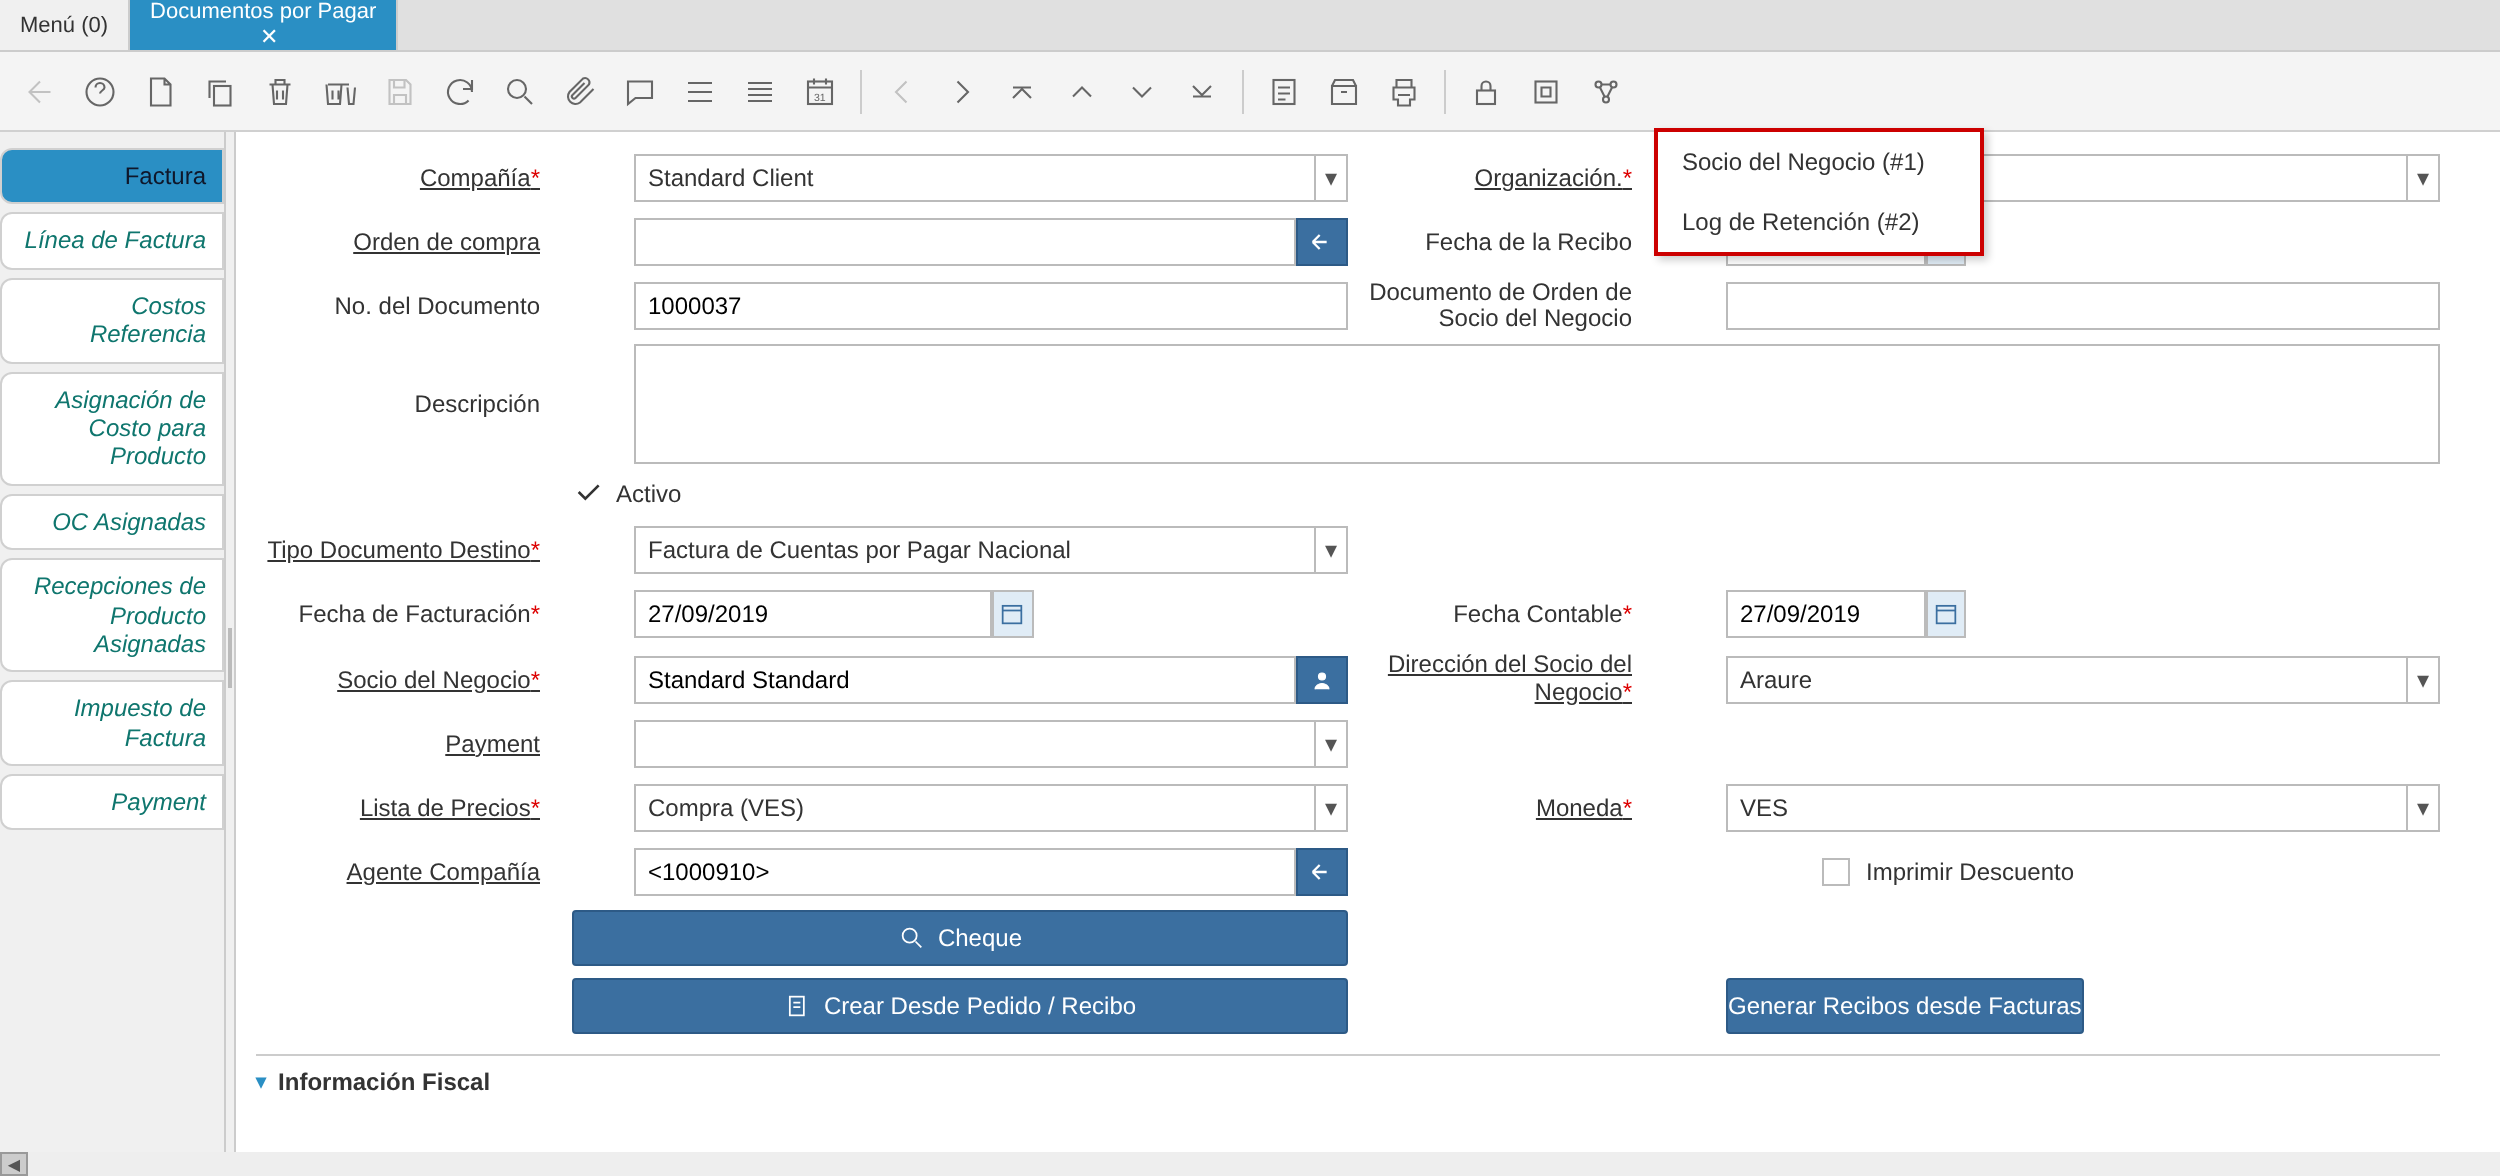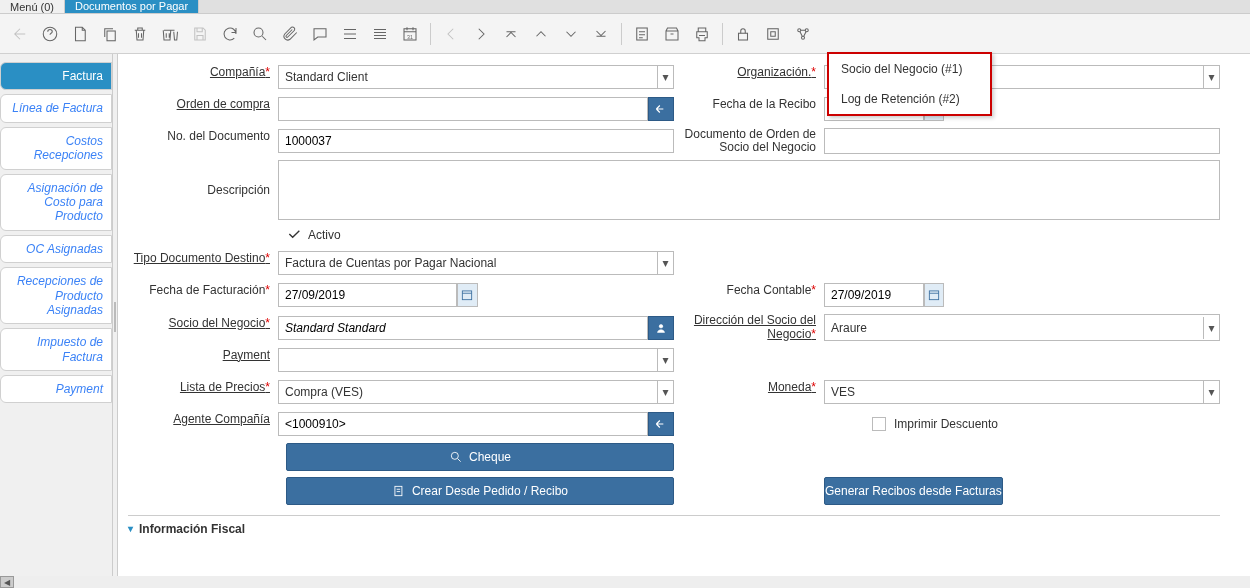--- a/index.html
+++ b/index.html
@@ -1,54 +1,54 @@
 <!DOCTYPE html>
 <html><head>
 <meta charset="utf-8">
 <style>
   * { box-sizing: border-box; margin: 0; padding: 0; font-family: Arial, Helvetica, sans-serif; }
   body { background: #e8e8e8; width: 1250px; height: 588px; overflow: hidden; font-size: 12px; color: #333; }
   
   
-  .tabbar { height: 14px; display: flex; align-items: stretch; background: #e0e0e0; border-bottom: 1px solid #ccc; }
+  .tabbar { height: 26px; display: flex; align-items: stretch; background: #e0e0e0; border-bottom: 1px solid #ccc; }
   .tab { display: flex; align-items: center; padding: 0 10px; border-right: 1px solid #ccc; background: #f0f0f0; font-size: 11px; }
   .tab.active { background: #2a8fc4; color: #fff; flex-direction: column; }
   .tab.active .tab-close { color: #fff; margin-left: 6px; cursor: pointer; }
   
   
   .toolbar { height: 40px; background: #f4f4f4; border-bottom: 1px solid #d0d0d0; display: flex; align-items: center; padding: 0 8px; gap: 6px; position: relative; }
   .tb-icon { width: 24px; height: 24px; display: flex; align-items: center; justify-content: center; color: #666; cursor: pointer; }
   .tb-icon svg { width: 18px; height: 18px; stroke: #666; fill: none; stroke-width: 1.4; }
   .tb-sep { width: 1px; height: 22px; background: #ccc; margin: 0 2px; }
   .tb-icon.disabled { opacity: .35; cursor: default; }
   
   
   .workspace { display: flex; height: 526px; }
   .sidetabs { width: 112px; background: #f0f0f0; display: flex; flex-direction: column; padding-top: 8px; }
-  .sidetab { background: #fff; border: 1px solid #d0d0d0; border-radius: 6px 0 0 6px; margin-bottom: 4px; padding: 6px 8px; text-align: right; font-size: 12px; min-height: 28px; display: flex; align-items: center; justify-content: flex-end; line-height: 1.2; font-style: italic; color: #3b82f6; }
-  .sidetab.active { background: #2a8fc4; color: #ffffff; font-style: normal; font-weight: 500; }
+  .sidetab { background: #fff; border: 1px solid #d0d0d0; border-radius: 6px 0 0 6px; margin-bottom: 4px; padding: 6px 8px; text-align: right; font-size: 12px; min-height: 28px; display: flex; align-items: center; justify-content: flex-end; line-height: 1.2; font-style: italic; color: #0f766e; }
+  .sidetab.active { background: #2a8fc4; color: #0f172a; font-style: normal; font-weight: 500; }
   .divider-vert { width: 6px; background: #f0f0f0; border-left: 1px solid #ccc; border-right: 1px solid #ccc; cursor: col-resize; display:flex; align-items:center; justify-content:center; }
   .divider-vert::after { content:""; width:2px; height:30px; background:#bbb; }
   
   .form-area { flex: 1; background: #fff; overflow: auto; padding: 10px 30px 10px 10px; position: relative; }
   .form-row { display: flex; align-items: center; margin-bottom: 6px; min-height: 26px; }
-  .col { flex: 1; display: flex; min-width: 0; }
+  .col { flex: 1; display: flex; align-items: center; min-width: 0; }
   .lbl { width: 150px; text-align: right; padding-right: 8px; font-size: 12px; color: #333; }
   .lbl .req { color: #d00; }
   .lbl.link { text-decoration: underline; }
-  .fld { flex: 1; display: flex; min-width: 0; }
+  .fld { flex: 1; display: flex; min-width: 0; margin-left: 39px; }
   input[type=text], textarea, .select-box { border: 1px solid #bbb; padding: 4px 6px; font-size: 12px; width: 100%; background: #fff; }
   .select-box { display:flex; align-items:center; justify-content:space-between; position:relative; }
   .select-box .caret { width:16px; text-align:center; border-left:1px solid #bbb; margin:-4px -6px -4px 4px; padding:4px 0; color:#555; }
   textarea { height: 60px; resize: none; }
   .btn-append { width: 28px; background: #3b6fa0; border: 1px solid #2d5a86; display:flex; align-items:center; justify-content:center; cursor:pointer; }
   .btn-append svg { width:14px; height:14px; fill:#fff; stroke:#fff; }
   .date-append { width: 24px; background: #e0ecf6; border:1px solid #bbb; display:flex;align-items:center;justify-content:center; cursor:pointer; }
   .date-append svg { width:14px; height:14px; stroke:#3b6fa0; fill:none; stroke-width:1.5; }
-  .input-highlight { background:#e6f0fa;font-style:italic; }
+  .input-highlight { background:#e6f0fa; }
   .check-row { display:flex; align-items:flex-end; gap:6px; padding-left: 158px; margin-bottom:8px; }
   .check-row svg { width:16px; height:16px; stroke:#333; stroke-width:2; fill:none; }
   .btn-wide { padding:6px 0; border:1px solid #2d5a86; background:#3b6fa0; color:#fff; text-align:center; border-radius:2px; font-size:12px; display:flex; align-items:center; justify-content:center; gap:6px; cursor:pointer; }
   .btn-wide svg { width:14px; height:14px; stroke:#fff; fill:none; stroke-width:1.5; }
   .btn-wide.half { width: 416px; margin-left: 158px; }
   
   .section-head { border-top:1px solid #ccc; margin-top:10px; padding:6px 0 0 0; font-weight:bold; font-size:12px; display:flex; align-items:center; gap:6px; }
   .section-head .tri { color:#2a8fc4; font-size:10px; }
   
   
@@ -225,21 +225,21 @@
   <div class="popup">
     <div class="item">Socio del Negocio (#1)</div>
     <div class="item">Log de Retención (#2)</div>
   </div>
 </div>
 
 <div class="workspace">
   <div class="sidetabs">
     <div class="sidetab active">Factura</div>
     <div class="sidetab">Línea de Factura</div>
-    <div class="sidetab">Costos Recepciones</div>
+    <div class="sidetab">Costos Referencia</div>
     <div class="sidetab">Asignación de Costo para Producto</div>
     <div class="sidetab">OC Asignadas</div>
     <div class="sidetab">Recepciones de Producto Asignadas</div>
     <div class="sidetab">Impuesto de Factura</div>
     <div class="sidetab">Payment</div>
   </div>
   <div class="divider-vert"></div>
 
   <div class="form-area">
 

